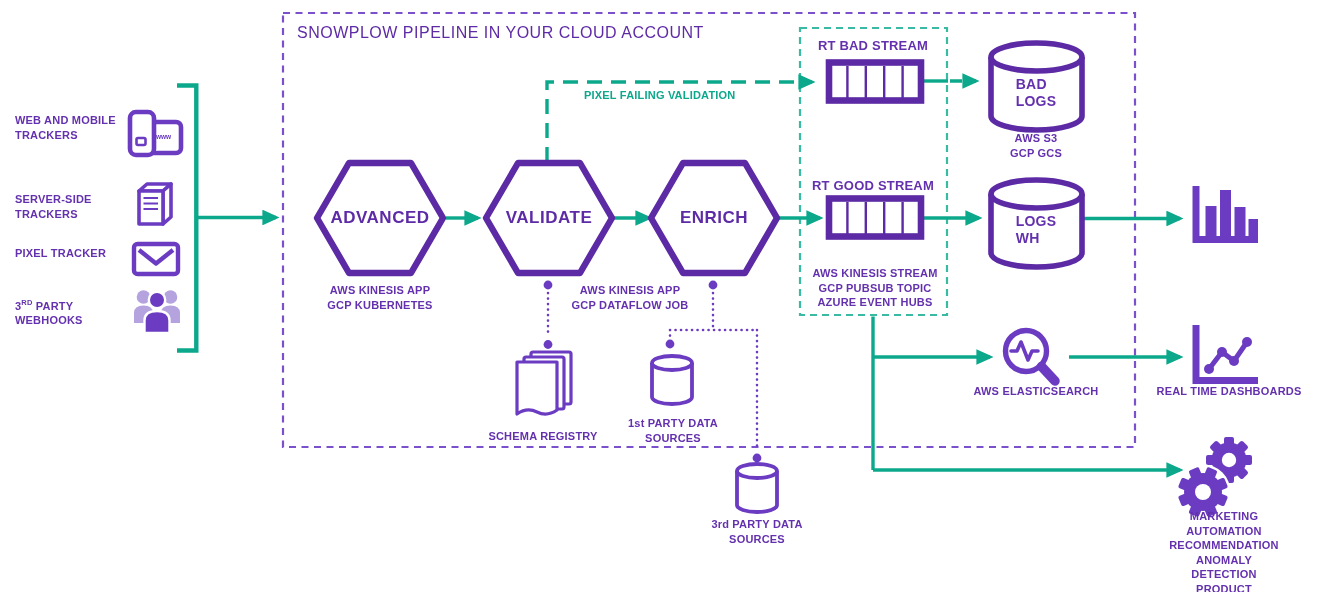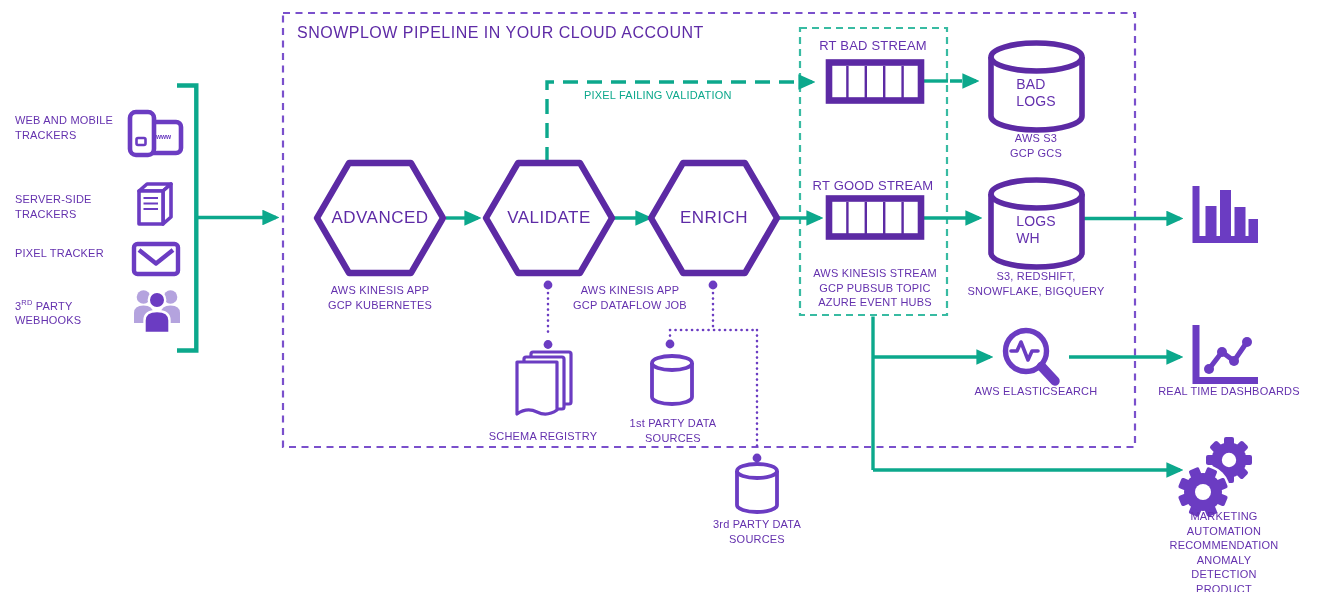--- a/index.html
+++ b/index.html
@@ -11,21 +11,21 @@
     --teal:#0ca88c;
     --tealLight:#38bba2;
   }
   html,body{margin:0;padding:0;background:#ffffff;}
   #stage{
     position:relative;width:1317px;height:592px;background:#fff;overflow:hidden;
     font-family:"Liberation Sans","DejaVu Sans",sans-serif;
   }
   #gfx{position:absolute;left:0;top:0;}
   .lbl{
-    position:absolute;font-weight:normal;font-size:11px;line-height:1.32;
+    position:absolute;font-weight:bold;font-size:11px;line-height:1.32;
     color:var(--ptext);white-space:pre-line;letter-spacing:.2px;
   }
   .ctr{transform:translateX(-50%);text-align:center;}
   .mid{transform:translate(-50%,-50%);text-align:left;}
   .nowrap{white-space:nowrap;}
   .title{font-weight:400;font-size:16px;letter-spacing:.5px;color:var(--purple);white-space:nowrap;}
   .hexlbl{font-size:17px;letter-spacing:.5px;color:var(--purple);white-space:nowrap;}
   .streamlbl{font-size:13px;}
   .cyllbl{font-size:14px;line-height:1.18;}
   .teal-lbl{color:var(--teal);}
@@ -227,22 +227,20 @@
   <div class="lbl ctr" style="left:875px;top:266px">AWS KINESIS STREAM
 GCP PUBSUB TOPIC
 AZURE EVENT HUBS</div>
 
   <div class="lbl cyllbl mid" style="left:1036px;top:93px">BAD
 LOGS</div>
   <div class="lbl ctr" style="left:1036px;top:131px">AWS S3
 GCP GCS</div>
   <div class="lbl cyllbl mid" style="left:1036px;top:230px">LOGS
 WH</div>
-  <div class="lbl ctr" style="left:1036px;top:269px">S3, REDSHIFT,
-SNOWFLAKE, BIGQUERY</div>
 
   <div class="lbl ctr nowrap" style="left:543px;top:429px">SCHEMA REGISTRY</div>
   <div class="lbl ctr" style="left:673px;top:416px">1st PARTY DATA
 SOURCES</div>
   <div class="lbl ctr" style="left:757px;top:517px">3rd PARTY DATA
 SOURCES</div>
 
   <div class="lbl ctr nowrap" style="left:1036px;top:384px">AWS ELASTICSEARCH</div>
   <div class="lbl ctr nowrap" style="left:1229px;top:384px">REAL TIME DASHBOARDS</div>
   <div class="lbl ctr" style="left:1224px;top:509px">MARKETING AUTOMATION

